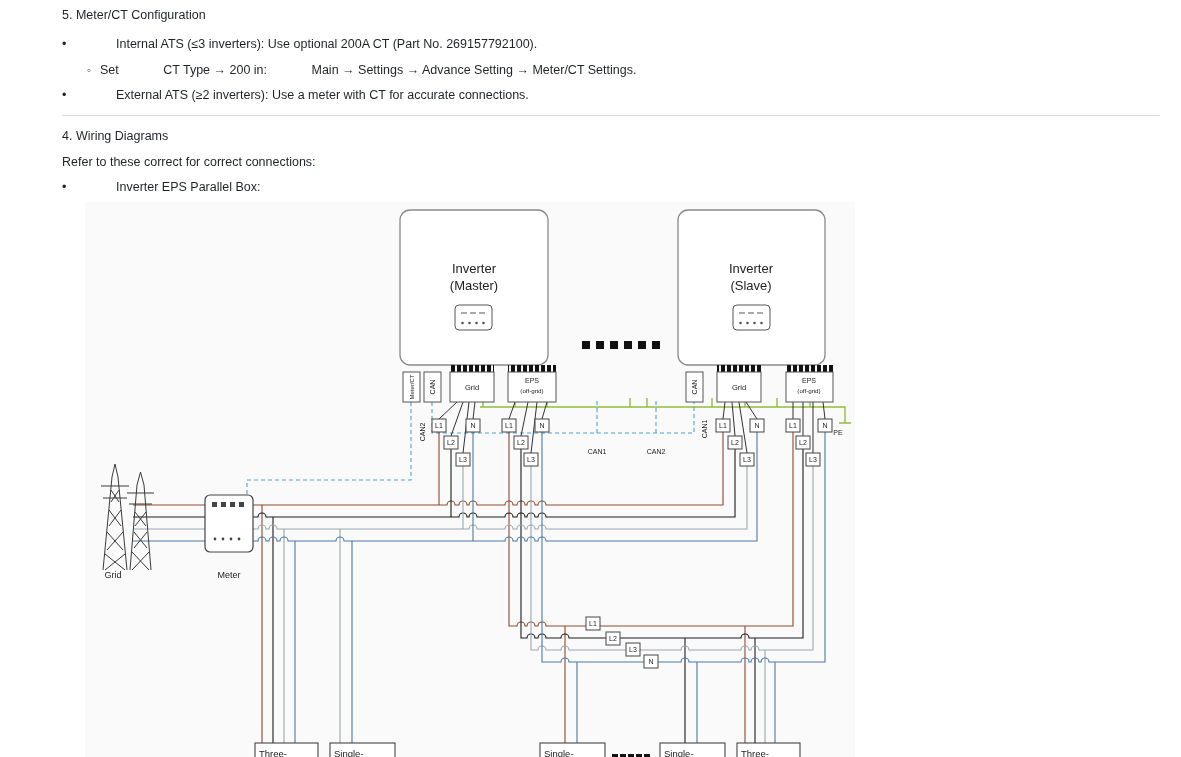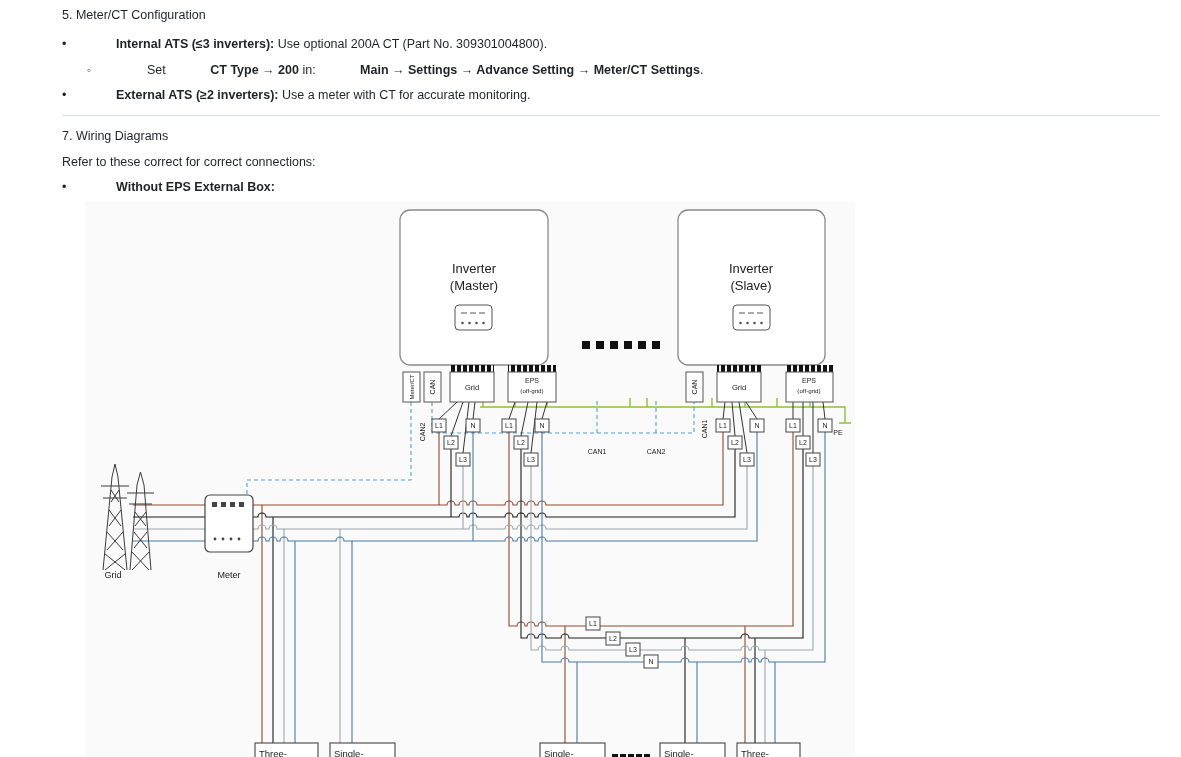--- a/index.html
+++ b/index.html
@@ -4,58 +4,58 @@
 <style>
   html,body{margin:0;padding:0;}
   body{width:1181px;height:757px;background:#fff;font-family:"Liberation Sans",sans-serif;color:#1f2328;overflow:hidden;}
   .doc{padding:7px 21px 0 62px;font-size:12.5px;line-height:1.3;}
   .h{font-weight:400;}
   .li{display:flex;}
   .mt13{margin-top:13px;} .mt9{margin-top:9px;} .mt12{margin-top:12px;}
   .marker{width:13px;flex:none;}
   .disc::before{content:"•";}
   .circ::before{content:"◦";font-size:12px;}
-  .sub{margin-left:25px;gap:47px;}
+  .sub{margin-left:25px;}
   hr{border:none;border-top:1px solid #d8dee4;margin:12px 0 0 0;}
-  b{font-weight:700;padding-left:41px;}
+  b{font-weight:400;padding-left:41px;}
   .diagram{margin:7px 0 0 23px;width:770px;height:580px;background:#fafafa;}
   svg{display:block;font-family:"Liberation Sans",sans-serif;}
   text{fill:#222;}
 </style>
 </head>
 <body>
 
 <div class="doc">
 
   <div class="h">5. Meter/CT Configuration</div>
 
   <div class="li mt13">
     <span class="marker disc"></span>
-    <span><b>Internal ATS (≤3 inverters):</b><span> Use optional 200A CT (Part No. 309301004800).</span></span>
+    <span><b>Internal ATS (≤3 inverters):</b><span> Use optional 200A CT (Part No. 269157792100).</span></span>
   </div>
 
   <div class="li sub mt9">
     <span class="marker circ"></span>
     <span><span>Set </span><b>CT Type → 200</b><span> in: </span><b>Main → Settings → Advance Setting → Meter/CT Settings</b><span>.</span></span>
   </div>
 
   <div class="li mt9">
     <span class="marker disc"></span>
-    <span><b>External ATS (≥2 inverters):</b><span> Use a meter with CT for accurate monitoring.</span></span>
+    <span><b>External ATS (≥2 inverters):</b><span> Use a meter with CT for accurate connections.</span></span>
   </div>
 
   <hr>
 
-  <div class="h mt12">7. Wiring Diagrams</div>
+  <div class="h mt12">4. Wiring Diagrams</div>
 
   <div class="mt9">Refer to these correct for correct connections:</div>
 
   <div class="li mt9">
     <span class="marker disc"></span>
-    <b>Without EPS External Box:</b>
+    <b>Inverter EPS Parallel Box:</b>
   </div>
 
   <div class="diagram">
     <svg width="770" height="580" viewBox="0 0 770 580">
       <defs>
         <pattern id="hatch" width="6" height="7" patternUnits="userSpaceOnUse">
           <rect width="4" height="7" fill="#111"></rect>
         </pattern>
       </defs>
 

